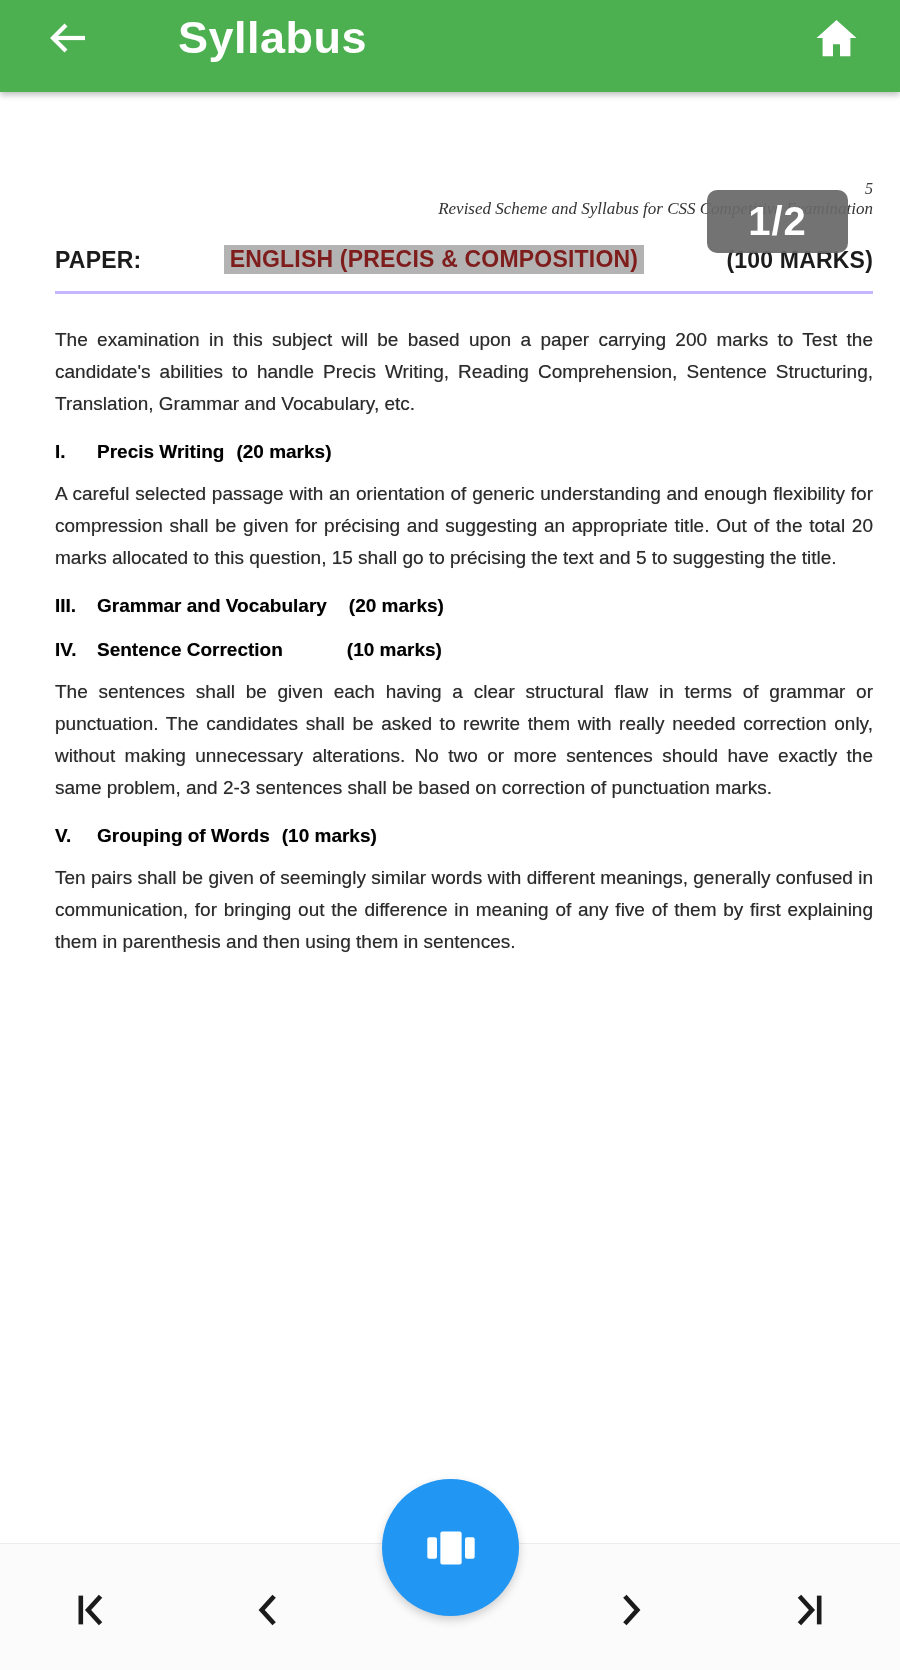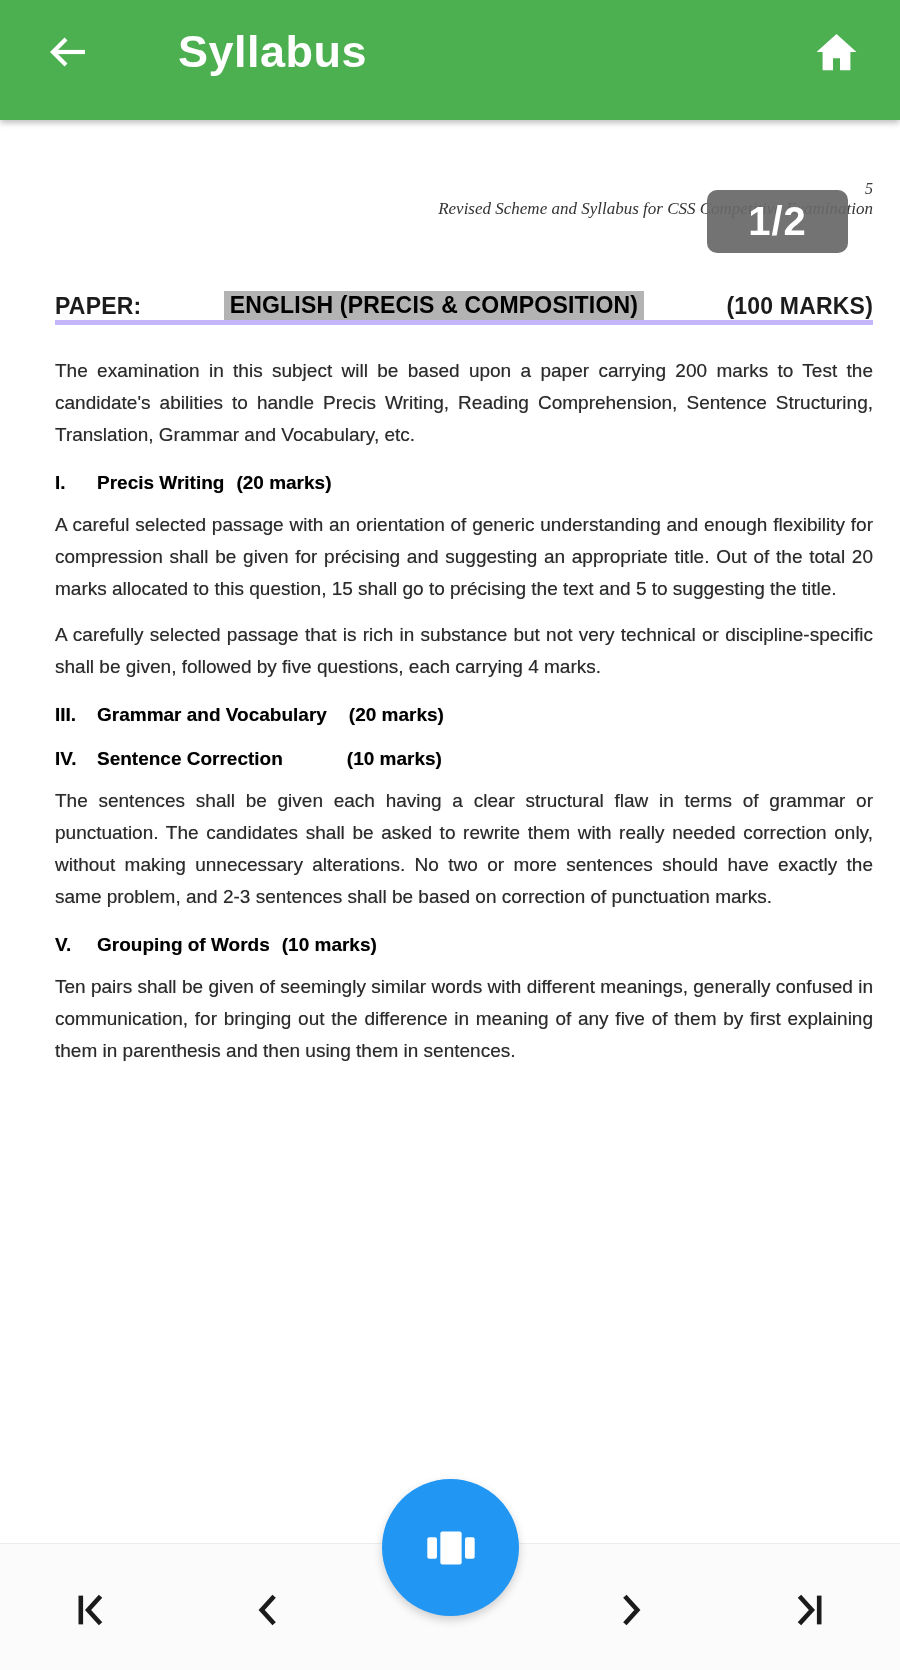--- a/index.html
+++ b/index.html
@@ -3,21 +3,21 @@
 <meta charset="utf-8">
 <style>
   * { box-sizing: border-box; margin: 0; padding: 0; }
   html, body { background: #ffffff; }
   body {
     width: 900px; height: 1670px; position: relative; overflow: hidden;
     font-family: "Liberation Sans", sans-serif;
   }
   
   .appbar {
-    position: absolute; top: 0; left: 0; width: 900px; height: 120px;
+    position: absolute; top: 0; left: 0; width: 900px; height: 92px;
     background: #4CAF50; display: flex; align-items: center;
     padding: 0 40px 16px 44px;
     box-shadow: 0 3px 6px rgba(0,0,0,0.25);
     z-index: 30;
   }
   .icon-btn { background: none; border: none; padding: 0; cursor: pointer; display: flex; align-items: center; justify-content: center; }
   .appbar-title {
     color: #ffffff; font-size: 45px; font-weight: 700; letter-spacing: 0.5px;
     margin-left: 86px; flex: 1; text-align: left;
   }
@@ -28,24 +28,24 @@
     color: #282828;
   }
   .doc-corner { text-align: right; font-family: "Liberation Serif", serif; }
   .doc-pageno { font-size: 16px; font-style: italic; color: #3a3a3a; line-height: 18px; }
   .doc-running-header {
     font-size: 17px; font-style: italic; color: #333333; line-height: 21px;
     white-space: nowrap;
   }
   .paper-row {
     margin-top: 26px; display: flex; align-items: flex-end; justify-content: space-between;
-    border-bottom: 5px solid #c4b5fd; padding-bottom: 0;
+    border-bottom: 3px solid #c4b5fd; padding-bottom: 17px;
     font-weight: 700; font-size: 23px; letter-spacing: 0.2px; color: #1c1c1c;
   }
-  .paper-title { color: #000000; background: #B3B3B3; padding: 1px 6px; margin-top: 46px; }
+  .paper-title { color: #7f1d1d; background: #B3B3B3; padding: 1px 6px; }
   .body-par {
     margin-top: 14px; font-size: 19px; line-height: 32px; text-align: justify;
     color: #2b2b2b; text-shadow: 0 0 0.7px rgba(40,40,40,0.55);
   }
   .intro { margin-top: 30px; }
   .sec-h {
     margin-top: 20px; font-weight: 700; font-size: 19px; line-height: 24px; color: #000000;
     text-shadow: 0 0 0.7px rgba(30,30,30,0.5);
   }
   .sec-h .num { display: inline-block; min-width: 42px; }
@@ -113,21 +113,20 @@
     <span class="paper-marks">(100 MARKS)</span>
   </div>
 
   <p class="body-par intro">The examination in this subject will be based upon a paper carrying 200 marks to Test the candidate's abilities to handle Precis Writing, Reading Comprehension, Sentence Structuring, Translation, Grammar and Vocabulary, etc.</p>
 
   <div class="sec-h">
     <span class="num">I.</span><span class="title">Precis Writing</span><span class="marks">(20 marks)</span>
   </div>
   <p class="body-par">A careful selected passage with an orientation of generic understanding and enough flexibility for compression shall be given for précising and suggesting an appropriate title. Out of the total 20 marks allocated to this question, 15 shall go to précising the text and 5 to suggesting the title.</p>
 
-  <p class="body-par">A carefully selected passage that is rich in substance but not very technical or discipline-specific shall be given, followed by five questions, each carrying 4 marks.</p>
 
   <div class="sec-h g-mid">
     <span class="num">III.</span><span class="title">Grammar and Vocabulary</span><span class="marks">(20 marks)</span>
   </div>
 
   <div class="sec-h g-wide">
     <span class="num">IV.</span><span class="title">Sentence Correction</span><span class="marks">(10 marks)</span>
   </div>
   <p class="body-par">The sentences shall be given each having a clear structural flaw in terms of grammar or punctuation. The candidates shall be asked to rewrite them with really needed correction only, without making unnecessary alterations. No two or more sentences should have exactly the same problem, and 2-3 sentences shall be based on correction of punctuation marks.</p>
 

